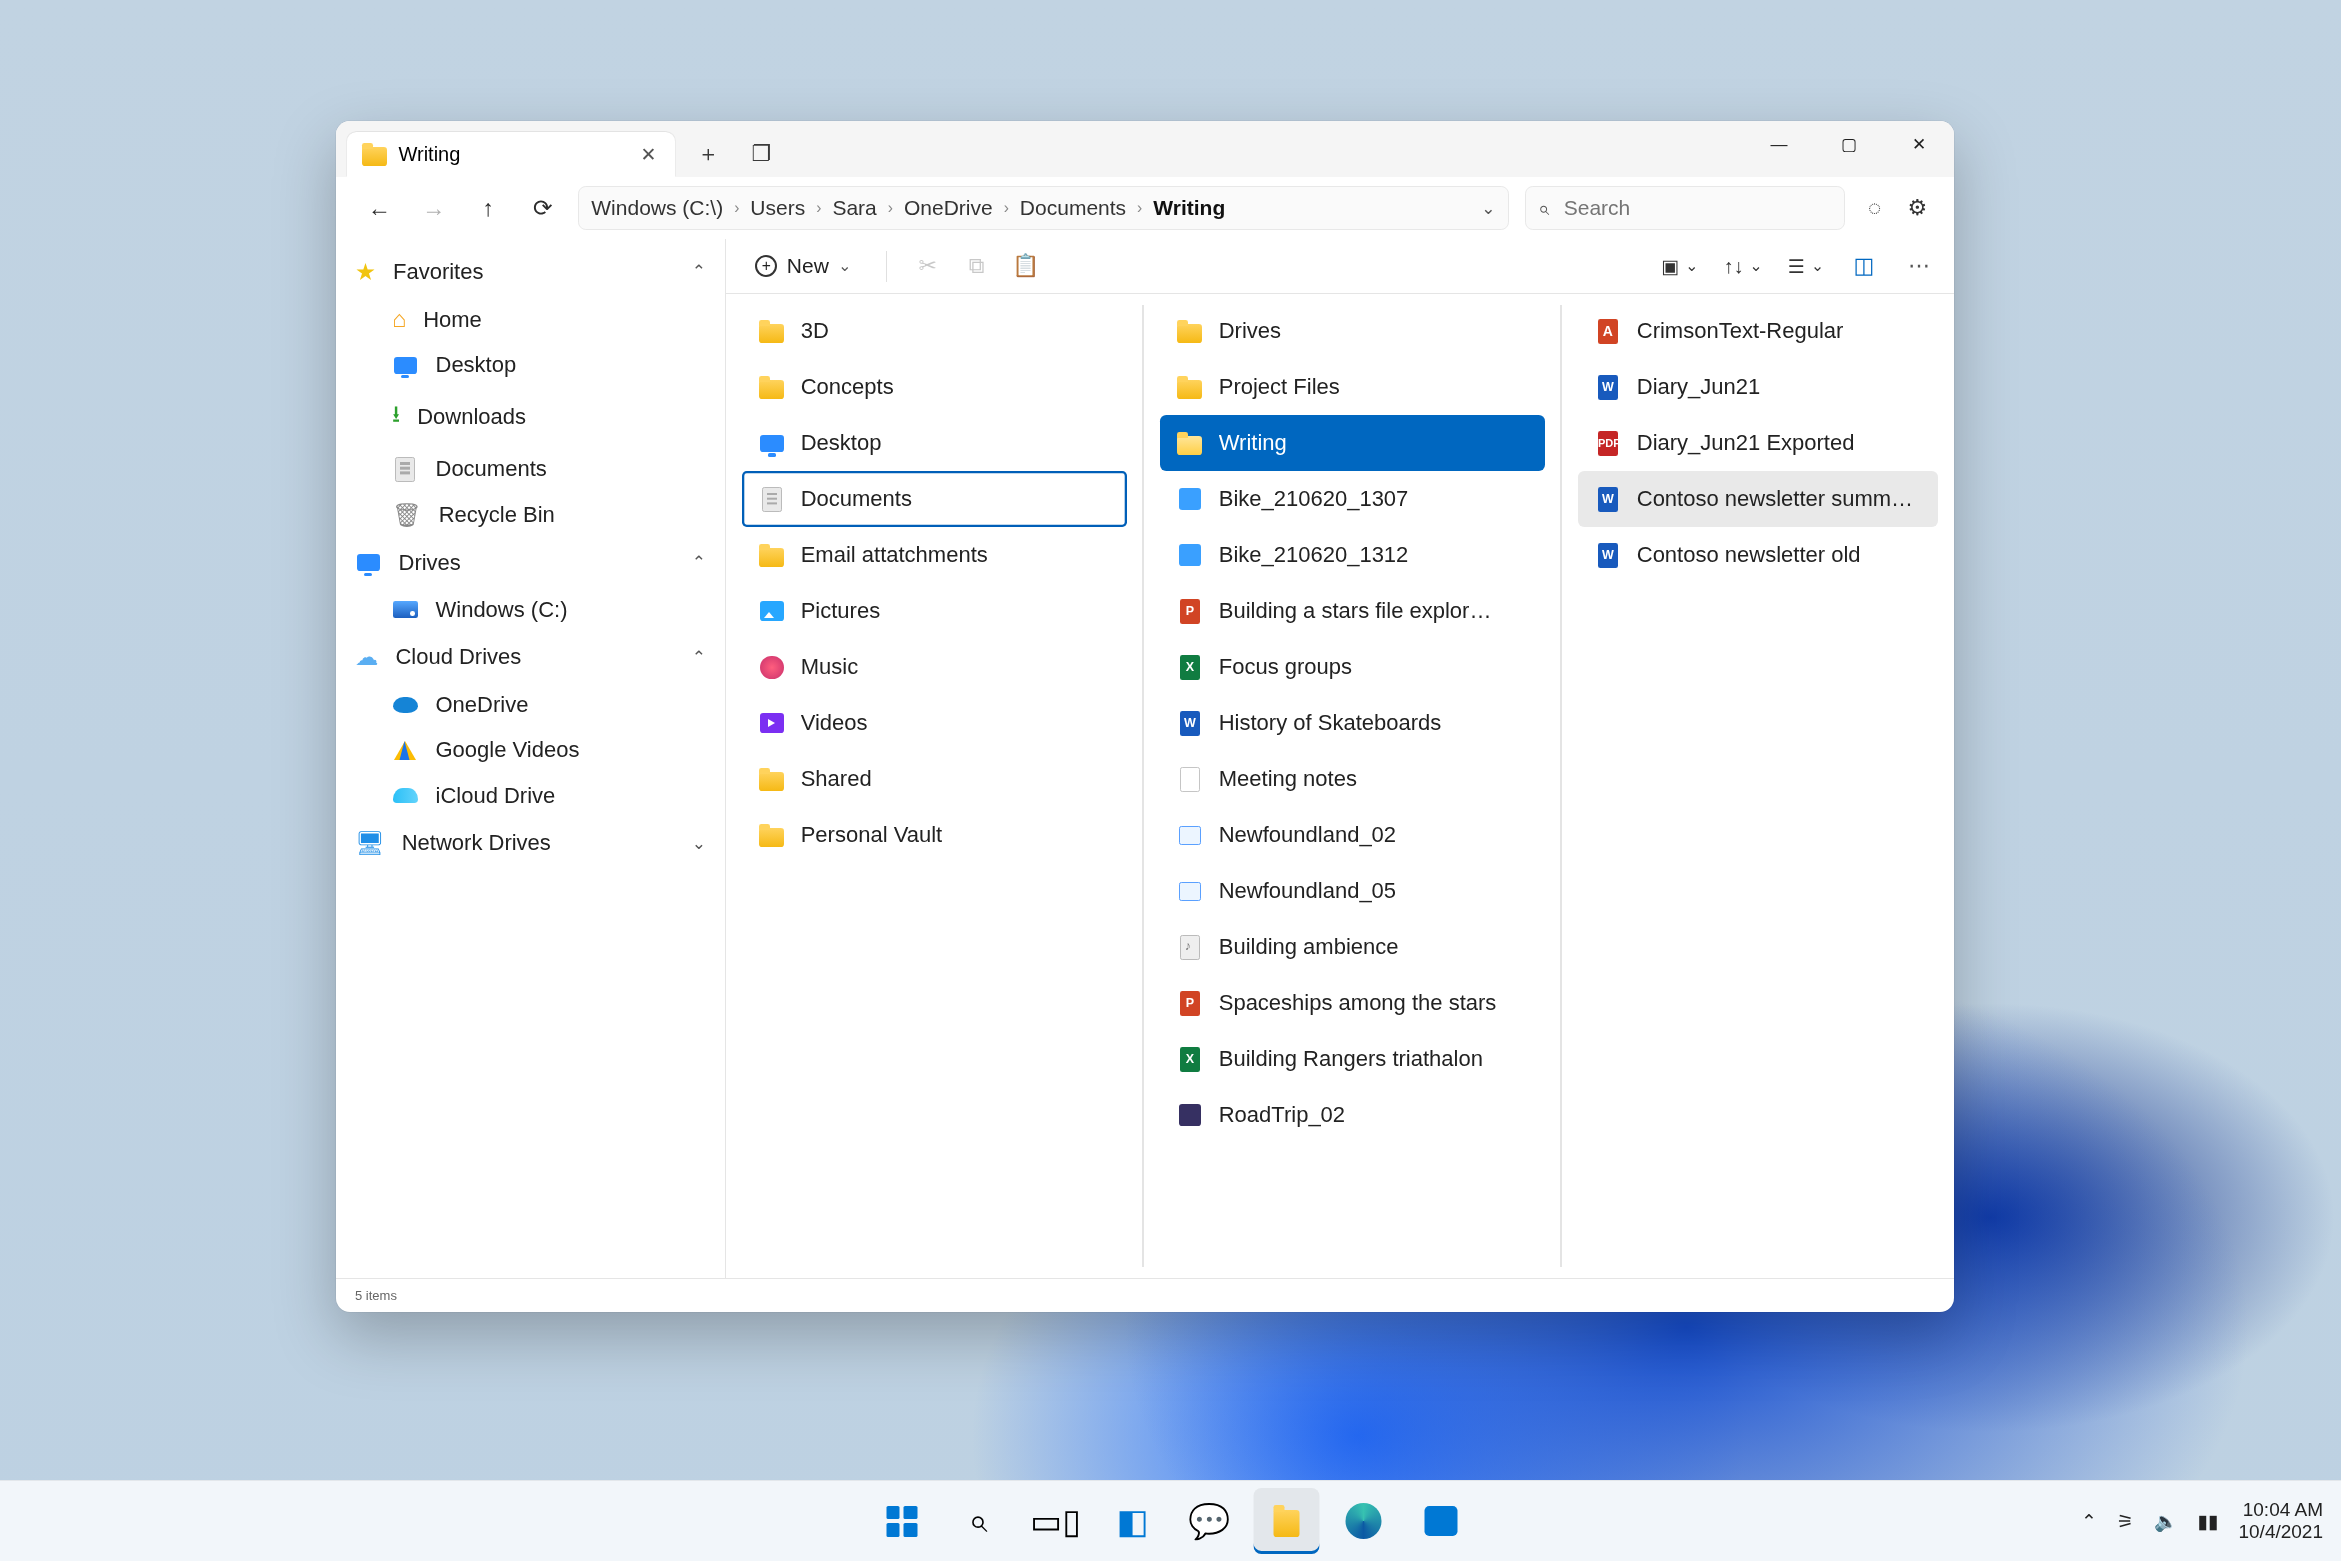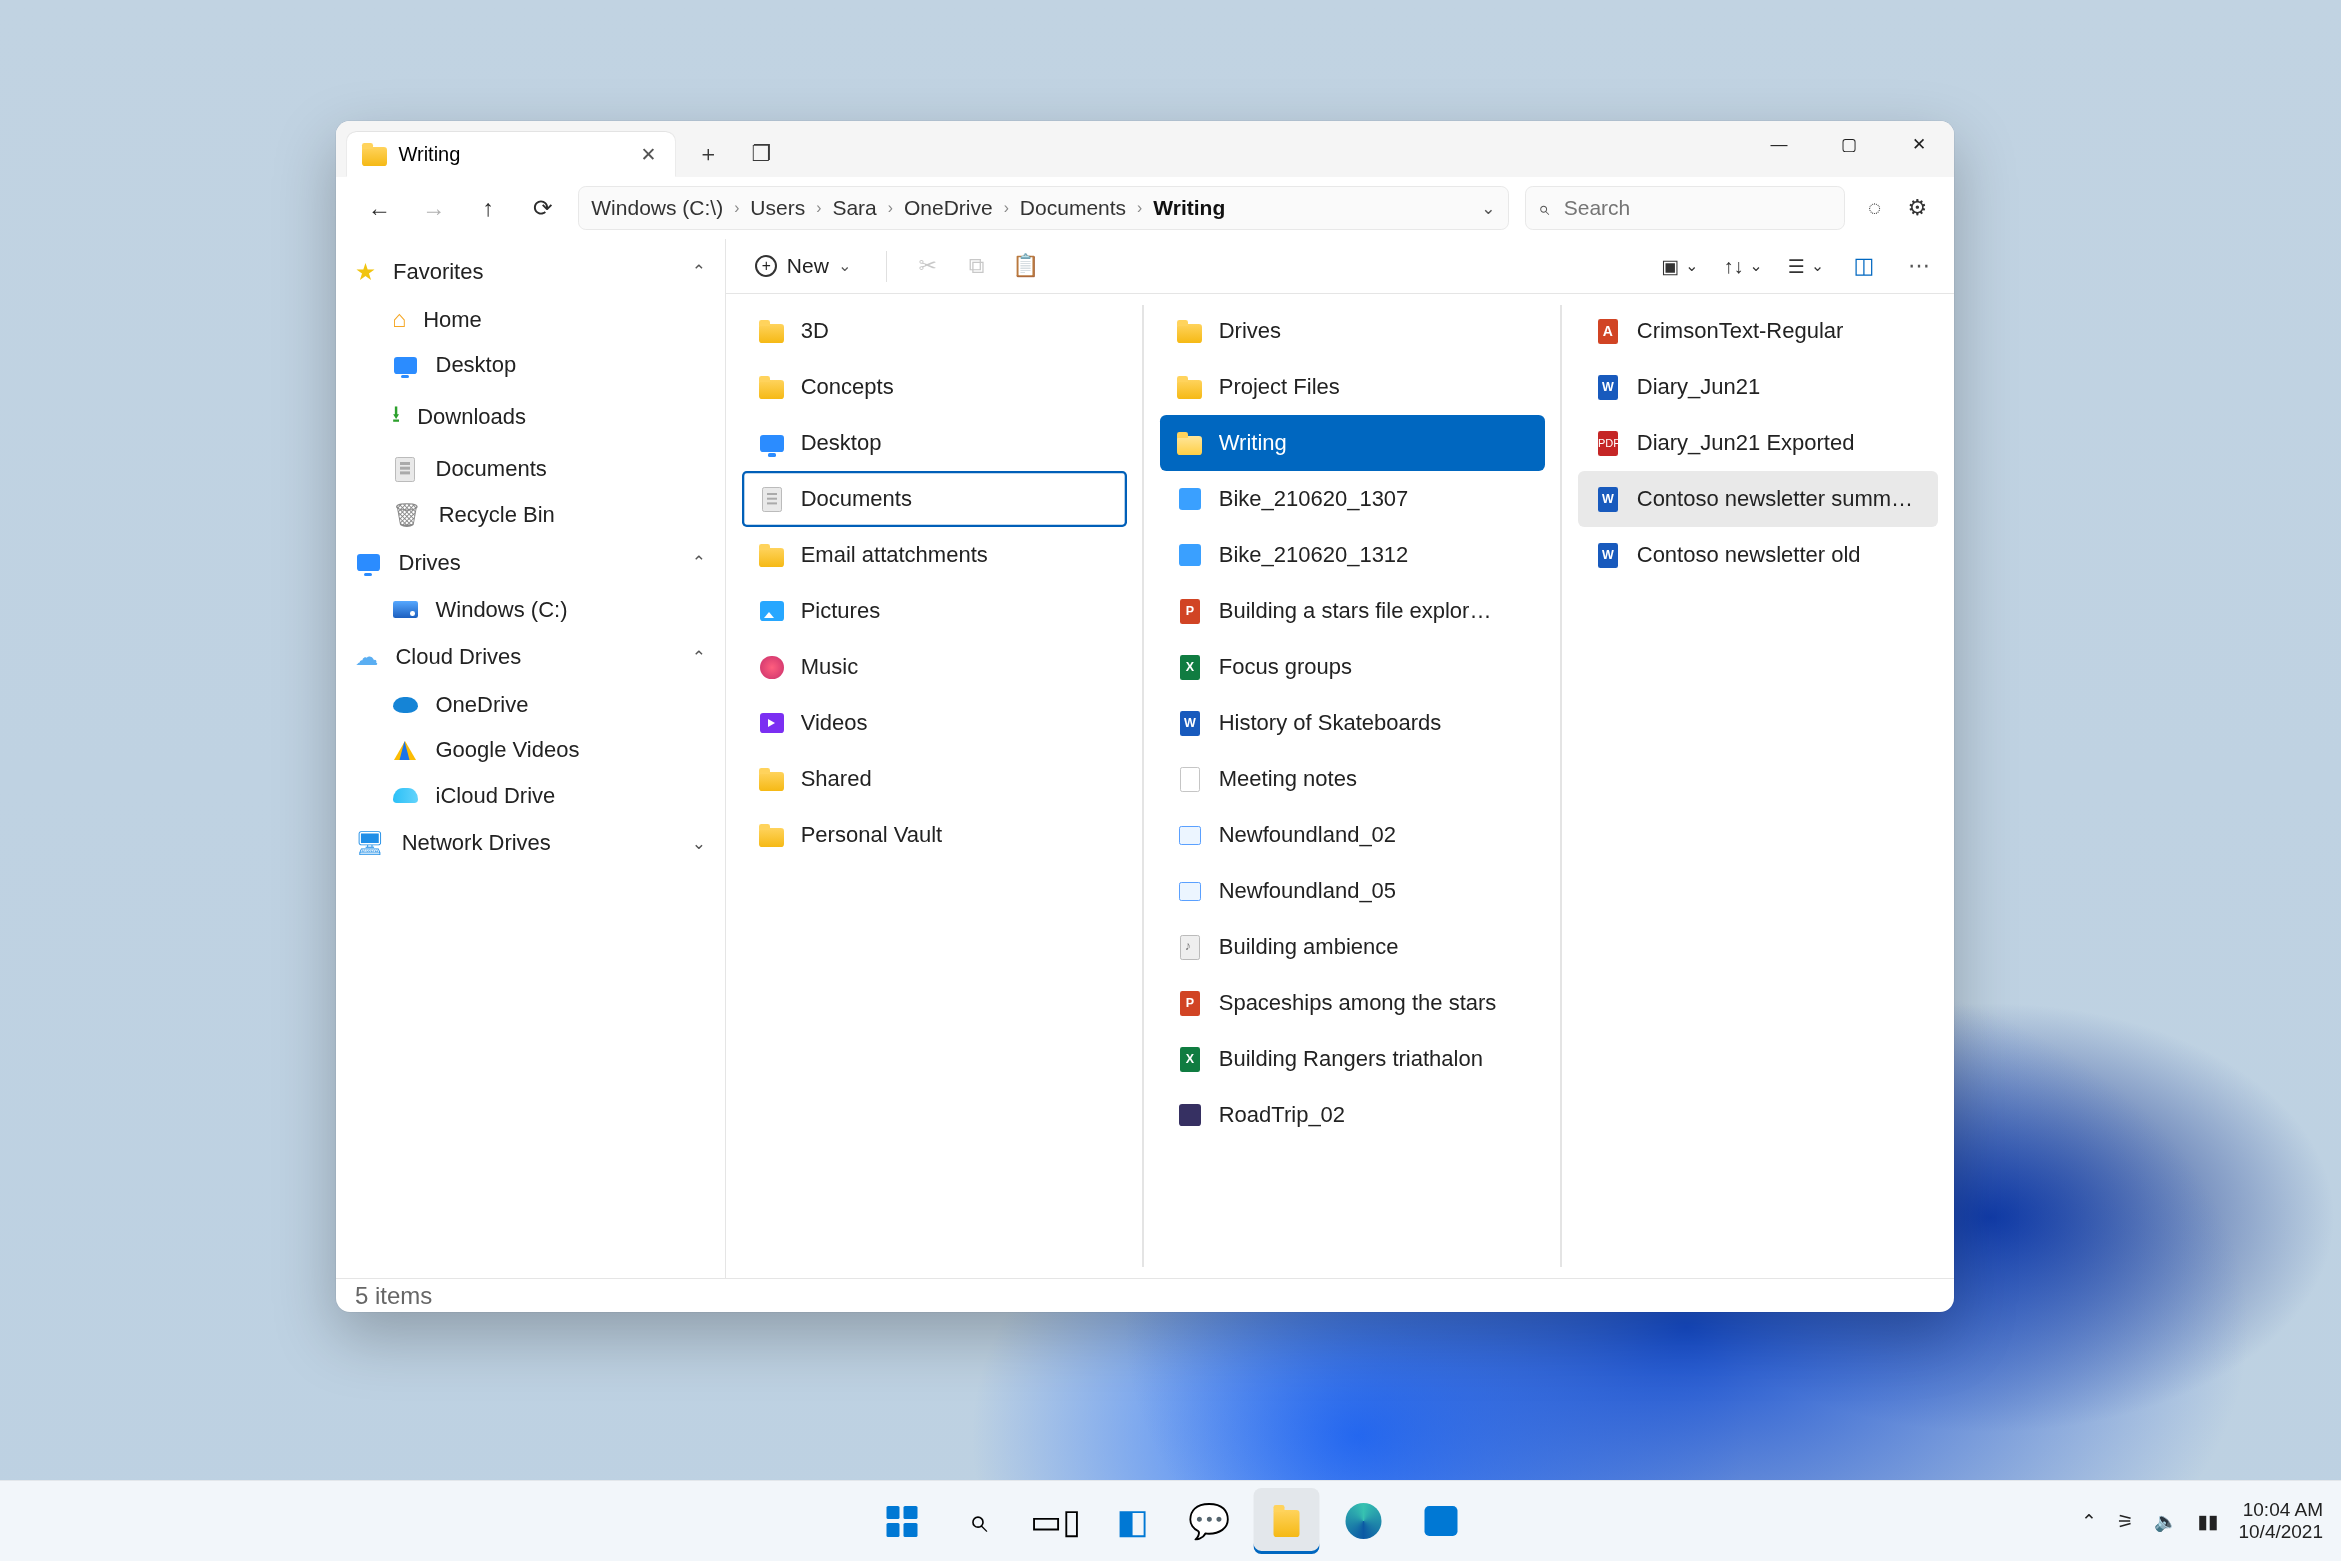--- a/index.html
+++ b/index.html
@@ -80,21 +80,21 @@
   .col-sep { width:1.6px; background:#e4e4e4; margin:11px 0; }
   .col:nth-child(1){ width:34%; }
   .col:nth-child(3){ width:34%; }
   .col:nth-child(5){ width:32%; }
   .row { display:flex; align-items:center; gap:15.6px; padding:0 17px; height:56px; font-size:22px; color:#222; border-radius:6.2px; margin:0 15.6px 0 15.6px; }
   .row .name { white-space:nowrap; overflow:hidden; text-overflow:ellipsis; }
   .row.selected-blue { background:var(--selected-blue); color:#fff; }
   .row.selected-outline { box-shadow: inset 0 0 0 2.3px var(--selected-outline); border-radius:4.7px; }
   .row.hovered { background:#e9e9e9; }
 
-  .statusbar { height:34px; border-top:1.6px solid var(--border); font-size:24px; color:#666; padding:0 19px; display:flex; align-items:center; }
+  .statusbar { height:34px; border-top:1.6px solid var(--border); font-size:13px; color:#666; padding:0 19px; display:flex; align-items:center; }
 
   
   .i { width:26.5px; height:26.5px; display:inline-flex; align-items:center; justify-content:center; border-radius:4.7px; flex-shrink:0; }
   .i-folder { background:linear-gradient(180deg,#ffd35c,#f5b915); border-radius:3.1px; position:relative; width:25px; height:19px; margin-top:4.7px;}
   .i-folder::before{content:"";position:absolute;top:-4.7px;left:0;width:11px;height:6.2px;background:#ffd35c;border-radius:2.3px 2.3px 0 0;}
   .i-folder-open { background:linear-gradient(180deg,#ffe69a,#ffcf46); }
   .i-star { color:#f1c40f; font-size:23.4px; }
   .i-home { color:#f5a623; font-size:23.4px; }
   .i-monitor-blue { width:23.4px; height:17px; background:#2b8cff; border-radius:3.1px; position:relative; }
   .i-monitor-blue::after{content:"";position:absolute;bottom:-4.7px;left:7.8px;width:7.8px;height:3.1px;background:#2b8cff;border-radius:1.6px;}
@@ -116,21 +116,21 @@
   .i-videos::after{content:"";position:absolute;top:5.5px;left:7.8px;width:0;height:0;border-top:4.7px solid transparent;border-bottom:4.7px solid transparent;border-left:7.8px solid #fff;}
   .i-bike { width:22px;height:22px;background:#3aa0ff;border-radius:3.1px;}
   .i-ppt { width:20px;height:25px;background:#d14424;border-radius:2.3px;color:#fff;font-size:12.5px;line-height:25px;text-align:center;font-weight:700;}
   .i-xls { width:20px;height:25px;background:#107c41;border-radius:2.3px;color:#fff;font-size:12.5px;line-height:25px;text-align:center;font-weight:700;}
   .i-docx { width:20px;height:25px;background:#185abd;border-radius:2.3px;color:#fff;font-size:12.5px;line-height:25px;text-align:center;font-weight:700;}
   .i-txt { width:20px;height:25px;background:#fff;border:1.6px solid #c5c5c5;border-radius:2.3px;}
   .i-img { width:22px;height:19px;background:#ecf5ff;border:1.6px solid #5aa0ff;border-radius:2.3px;}
   .i-audio { width:20px;height:25px;background:#efefef;border:1.6px solid #bbb;border-radius:2.3px;position:relative;}
   .i-audio::after{content:"♪";position:absolute;left:3.9px;top:3.1px;font-size:12.5px;color:#777;}
   .i-ttf { width:20px;height:25px;background:#d14424;border-radius:2.3px;color:#fff;font-size:14px;line-height:25px;text-align:center;font-weight:700;}
-  .i-pdf { width:20px;height:25px;background:#c52626;border-radius:2.3px;color:#fff;font-size:11px;line-height:25px;text-align:center;font-weight:400;}
+  .i-pdf { width:20px;height:25px;background:#c52626;border-radius:2.3px;color:#fff;font-size:11px;line-height:25px;text-align:center;font-weight:700;}
   .i-prem { width:22px;height:22px;background:#363062;border-radius:3.1px;}
   .i-net { color:#1f8ee7; font-size:23.4px; }
 
   
   .taskbar {
     position:absolute; left:0; right:0; bottom:0; height:81px;
     background:var(--taskbar-bg); z-index:10; display:flex; align-items:center;
     border-top:0.8px solid rgba(0,0,0,.06);
   }
   .tb-center { position:absolute; left:50%; transform:translateX(-50%); display:flex; gap:11px; }

